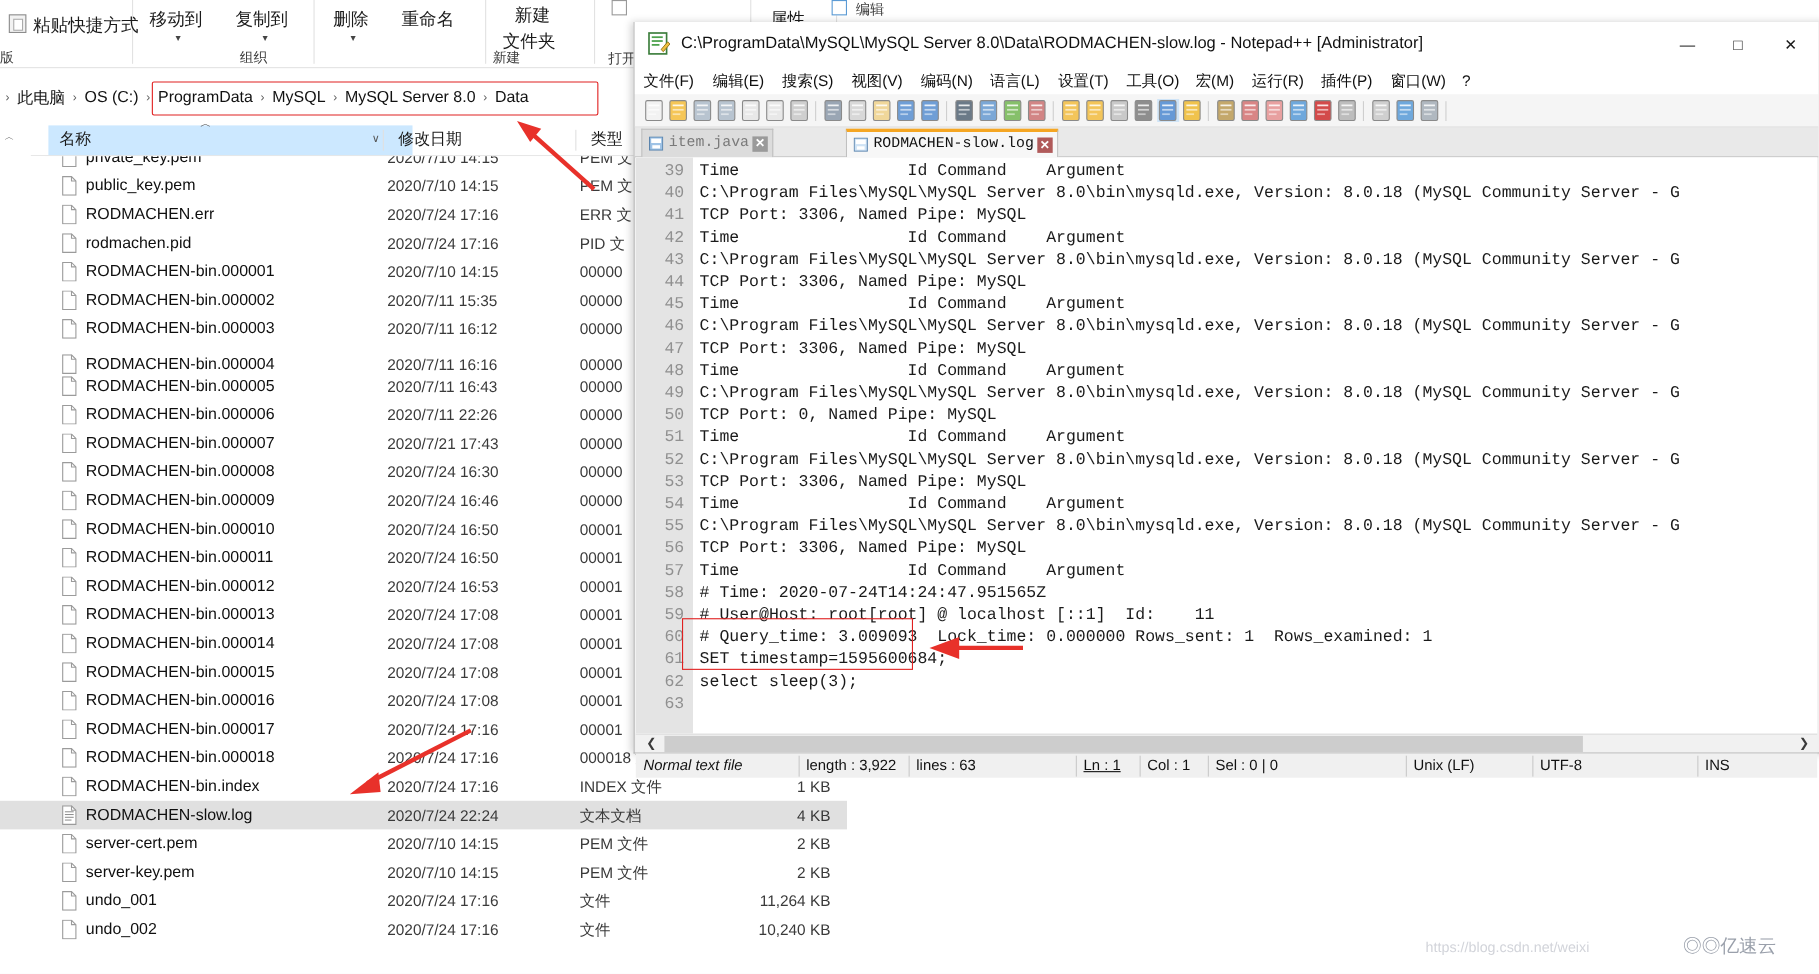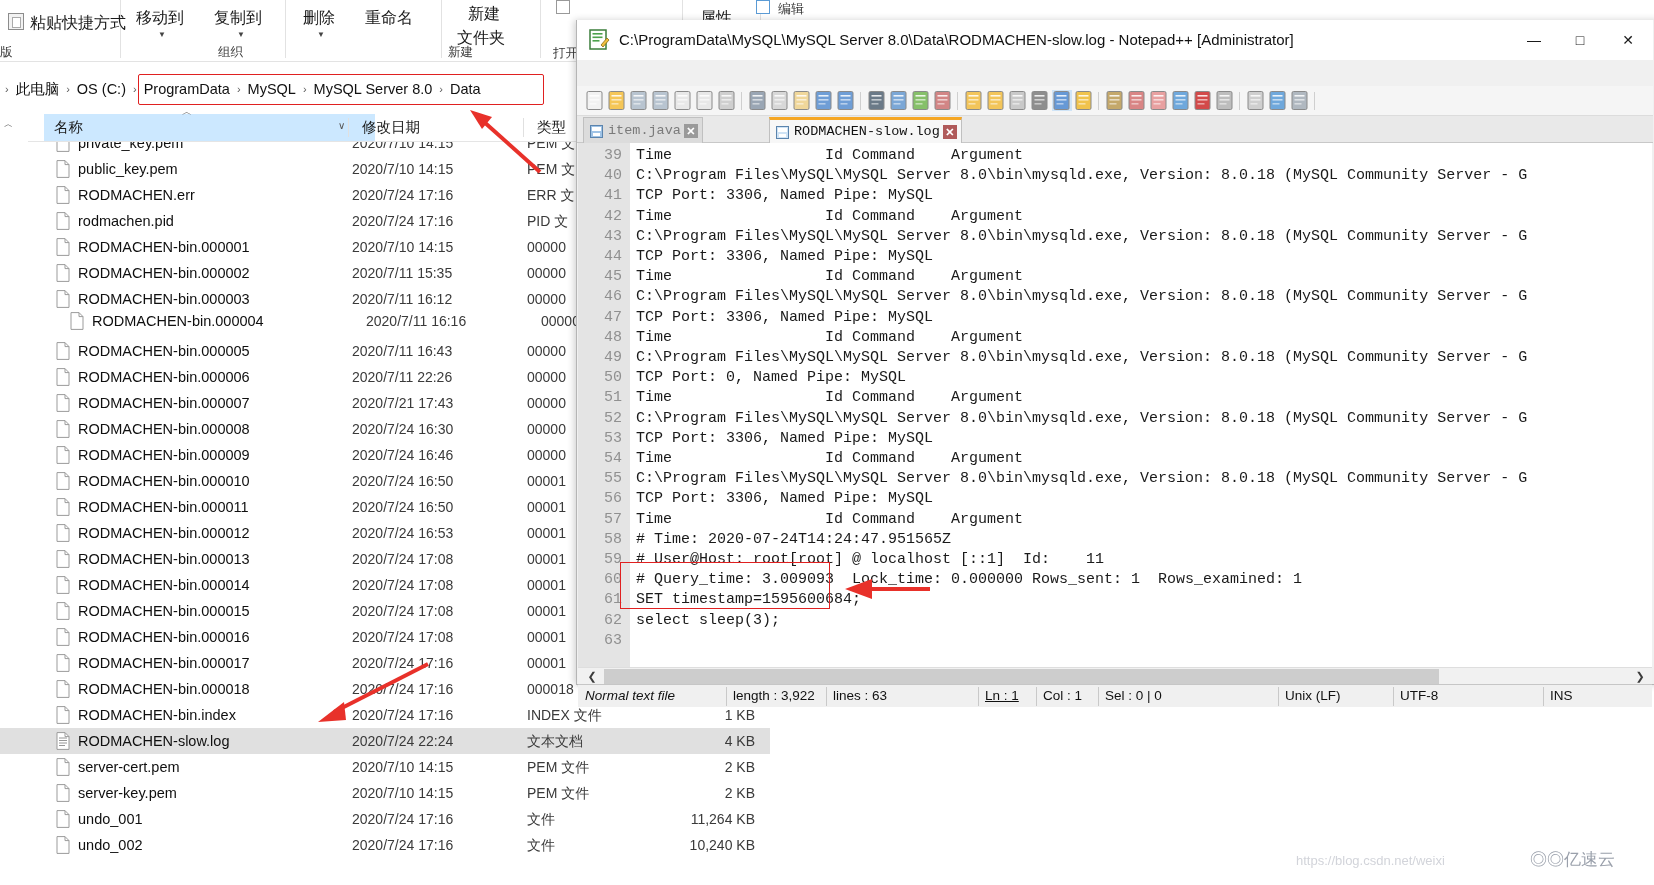--- a/index.html
+++ b/index.html
@@ -256,21 +256,21 @@
         <div class="frow" style="top: 144px;">
           <div class="ficon"><svg width="14" height="18" viewBox="0 0 14 18">
               <path d="M1 0.6 H9 L13 4.6 V17.4 H1 Z" fill="#ffffff" stroke="#9b9b9b" stroke-width="1"></path>
               <path d="M9 0.6 V4.6 H13" fill="none" stroke="#9b9b9b" stroke-width="1"></path>
             </svg></div>
           <div class="fname">RODMACHEN-bin.000003</div>
           <div class="fdate">2020/7/11 16:12</div>
           <div class="ftype">00000</div>
           <div class="fsize"></div>
         </div>
-        <div class="frow" style="top: 166px; margin-left: 14px;">
+        <div class="frow" style="top: 176px;">
           <div class="ficon"><svg width="14" height="18" viewBox="0 0 14 18">
               <path d="M1 0.6 H9 L13 4.6 V17.4 H1 Z" fill="#ffffff" stroke="#9b9b9b" stroke-width="1"></path>
               <path d="M9 0.6 V4.6 H13" fill="none" stroke="#9b9b9b" stroke-width="1"></path>
             </svg></div>
           <div class="fname">RODMACHEN-bin.000004</div>
           <div class="fdate">2020/7/11 16:16</div>
           <div class="ftype">00000</div>
           <div class="fsize"></div>
         </div>
         <div class="frow" style="top: 196px; padding-left: 36px;">
@@ -497,20 +497,35 @@
           <div class="glyph">—</div>
         </div>
       <div class="wbtn" style="right:50px;">
           <div class="glyph">□</div>
         </div>
       <div class="wbtn" style="right:2px;">
           <div class="glyph">✕</div>
         </div>
     </div>
 
+    <div class="npp-menu" id="npp-menu">
+        <div class="mi" style="left: 8px;">文件(F)</div>
+        <div class="mi" style="left: 71px;">编辑(E)</div>
+        <div class="mi" style="left: 134px;">搜索(S)</div>
+        <div class="mi" style="left: 197px;">视图(V)</div>
+        <div class="mi" style="left: 260px;">编码(N)</div>
+        <div class="mi" style="left: 323px;">语言(L)</div>
+        <div class="mi" style="left: 385px;">设置(T)</div>
+        <div class="mi" style="left: 447px;">工具(O)</div>
+        <div class="mi" style="left: 510px;">宏(M)</div>
+        <div class="mi" style="left: 561px;">运行(R)</div>
+        <div class="mi" style="left: 624px;">插件(P)</div>
+        <div class="mi" style="left: 687px;">窗口(W)</div>
+        <div class="mi" style="left: 752px;">?</div>
+      </div>
 
     <div class="npp-toolbar" id="npp-toolbar">
         <div class="tb" style="left: 8px;"><svg width="20" height="21" viewBox="0 0 20 21">
             <rect x="2" y="1.5" width="15" height="18" rx="1.5" fill="#f2f2f2" stroke="#8a8a8a" stroke-width="1"></rect>
             <rect x="4.5" y="5" width="10" height="1.6" fill="#ffffff" opacity="0.85"></rect>
             <rect x="4.5" y="9" width="10" height="1.6" fill="#ffffff" opacity="0.6"></rect>
             <rect x="4.5" y="13" width="7" height="1.6" fill="#ffffff" opacity="0.5"></rect>
           </svg></div>
         <div class="tb" style="left: 30px;"><svg width="20" height="21" viewBox="0 0 20 21">
             <rect x="2" y="1.5" width="15" height="18" rx="1.5" fill="#f5c657" stroke="#8a8a8a" stroke-width="1"></rect>

